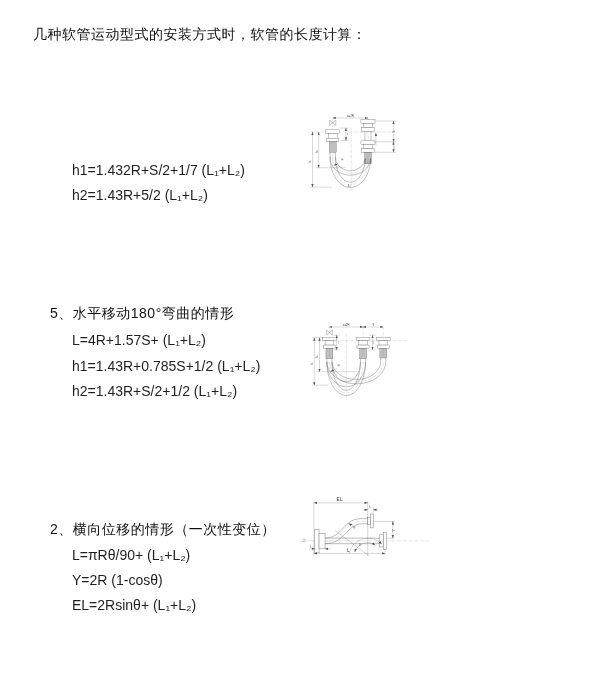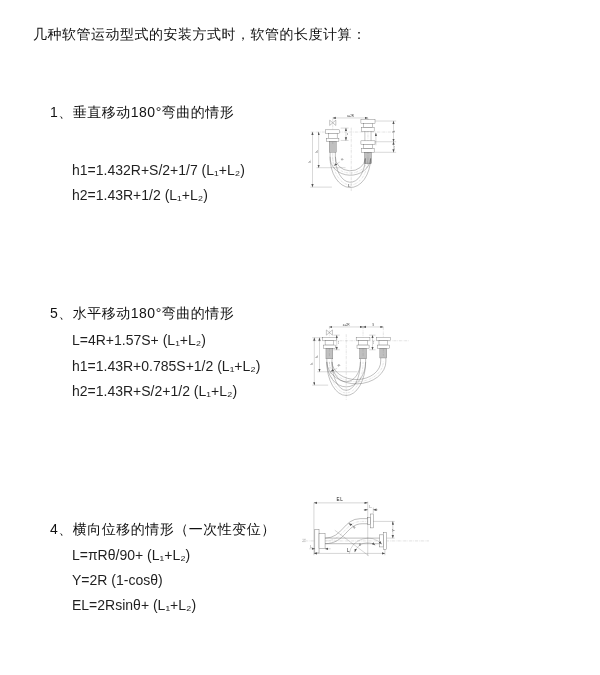--- a/index.html
+++ b/index.html
@@ -19,30 +19,29 @@
   .hosecl{stroke:#8a8a8a;stroke-width:.5;fill:none;stroke-dasharray:6 2 1.5 2;}
   .dlabel{font-family:"Liberation Sans","DejaVu Sans",sans-serif;fill:#3c3c3c;}
 </style>
 </head>
 <body>
 
 <div id="page">
 
   <div class="txt title" style="left:33px;top:26px">几种软管运动型式的安装方式时，软管的长度计算：</div>
 
-  <div class="txt heading" style="left:50px;top:104px">1、垂直移动180°弯曲的情形</div>
   <div class="txt formula" style="left:72px;top:162px">h1=1.432R+S/2+1/7 (L₁+L₂)</div>
-  <div class="txt formula" style="left:72px;top:187px">h2=1.43R+1/2 (L₁+L₂)</div>
+  <div class="txt formula" style="left:72px;top:187px">h2=1.43R+5/2 (L₁+L₂)</div>
 
   <div class="txt heading" style="left:50px;top:305px">5、水平移动180°弯曲的情形</div>
   <div class="txt formula" style="left:72px;top:332px">L=4R+1.57S+ (L₁+L₂)</div>
   <div class="txt formula" style="left:72px;top:358px">h1=1.43R+0.785S+1/2 (L₁+L₂)</div>
   <div class="txt formula" style="left:72px;top:383px">h2=1.43R+S/2+1/2 (L₁+L₂)</div>
 
-  <div class="txt heading" style="left:50px;top:521px">4、横向位移的情形（一次性变位）</div>
+  <div class="txt heading" style="left:50px;top:521px">2、横向位移的情形（一次性变位）</div>
   <div class="txt formula" style="left:72px;top:547px">L=πRθ/90+ (L₁+L₂)</div>
   <div class="txt formula" style="left:72px;top:572px">Y=2R (1-cosθ)</div>
   <div class="txt formula" style="left:72px;top:597px">EL=2Rsinθ+ (L₁+L₂)</div>
 
   <svg style="left:305px;top:70px" width="240" height="195" viewBox="305 70 545 265">
     <defs>
       <marker id="ma" markerWidth="9" markerHeight="7" refX="7" refY="2.6" orient="auto-start-reverse" markerUnits="userSpaceOnUse">
         <path d="M0,0 L7.5,2.6 L0,5.2 Z" fill="#555"></path>
       </marker>
       <pattern id="hp" width="3.6" height="3.6" patternUnits="userSpaceOnUse">

